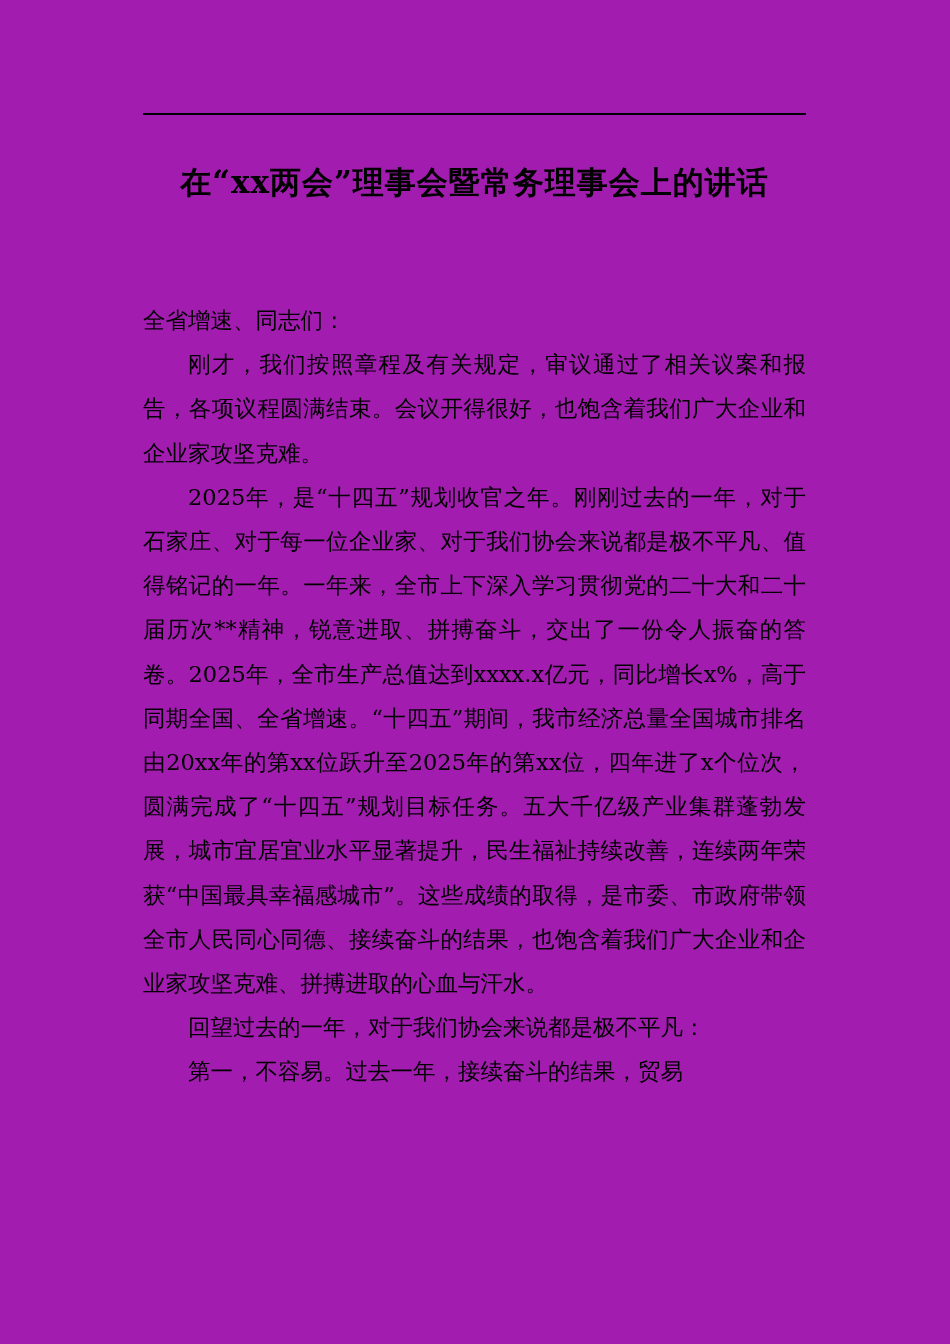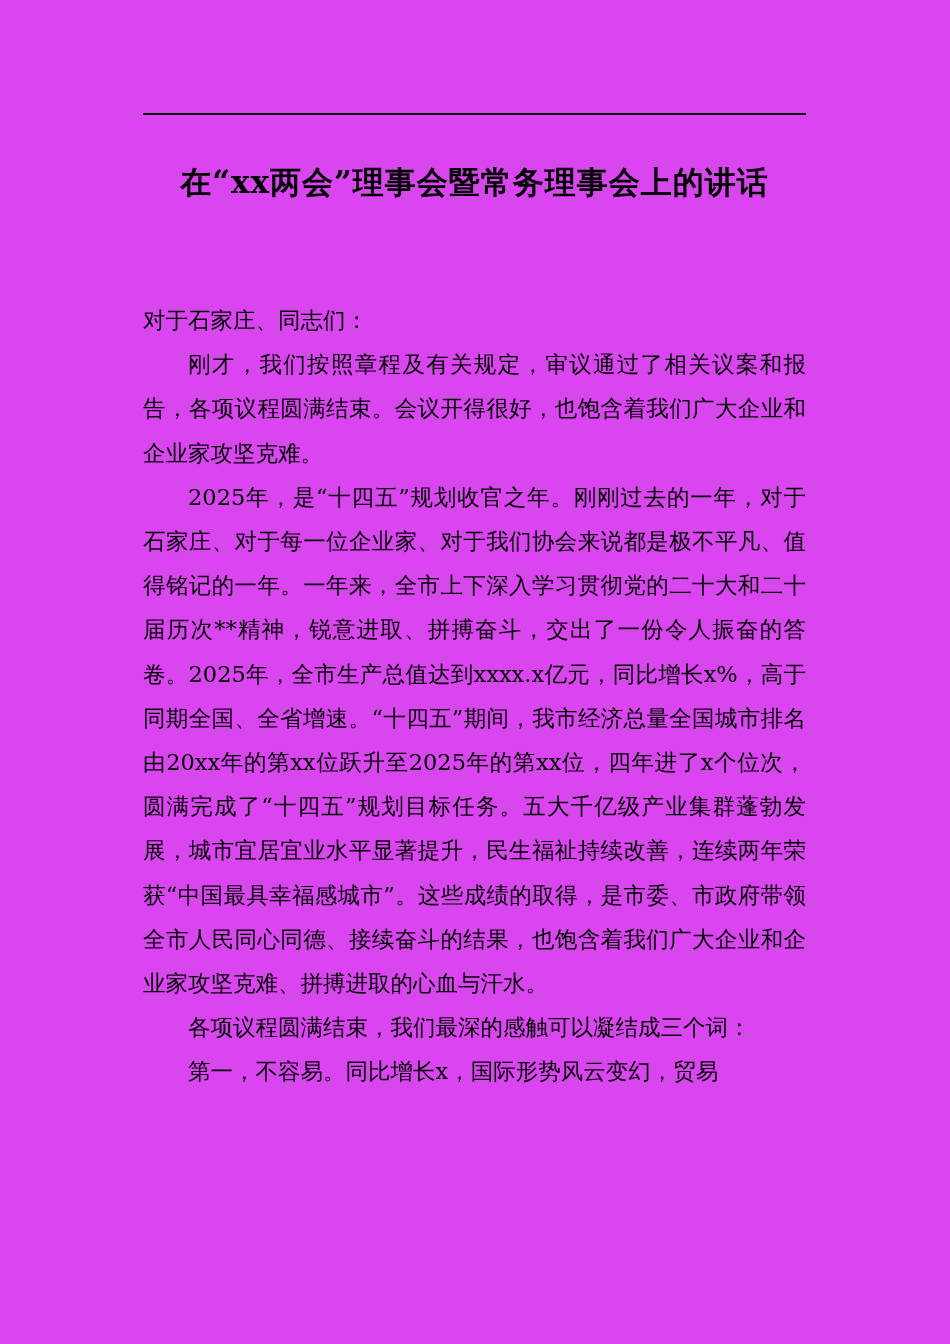--- a/index.html
+++ b/index.html
@@ -1,17 +1,17 @@
 <!DOCTYPE html>
 <html><head>
 <meta charset="utf-8">
 <style>
   html, body { margin:0; padding:0; background:#ffffff; }
   body { width:950px; height:1344px; position:relative; overflow:hidden; }
-  .page { position:absolute; left:0; top:0; width:950px; height:1344px; background:#d946ef; }
+  .page { position:absolute; left:0; top:0; width:950px; height:1344px; background:#a21caf; }
   .rule { position:absolute; left:143px; top:113px; width:663px; height:2px; background:#000; }
   .title {
     position:absolute; left:143px; top:160px; width:663px;
     text-align:center; font-family:"DejaVu Serif", serif; font-weight:bold;
     font-size:31px; line-height:44px; color:#000; letter-spacing:1px;
   }
   .body {
     position:absolute; left:143px; top:298px; width:663px;
     font-family:"DejaVu Serif", serif; font-size:22.5px; line-height:44.2px; color:#000;
     text-align:justify; text-justify:inter-character;
@@ -19,19 +19,19 @@
   .body p { margin:0; }
   .body p.indent { text-indent:2em; }
 </style>
 </head>
 <body>
 
 <div class="page">
   <div class="rule"></div>
   <div class="title">在“xx两会”理事会暨常务理事会上的讲话</div>
   <div class="body">
-    <p>对于石家庄、同志们：</p>
+    <p>全省增速、同志们：</p>
     <p class="indent">刚才，我们按照章程及有关规定，审议通过了相关议案和报告，各项议程圆满结束。会议开得很好，也饱含着我们广大企业和企业家攻坚克难。</p>
     <p class="indent">2025年，是“十四五”规划收官之年。刚刚过去的一年，对于石家庄、对于每一位企业家、对于我们协会来说都是极不平凡、值得铭记的一年。一年来，全市上下深入学习贯彻党的二十大和二十届历次**精神，锐意进取、拼搏奋斗，交出了一份令人振奋的答卷。2025年，全市生产总值达到xxxx.x亿元，同比增长x%，高于同期全国、全省增速。“十四五”期间，我市经济总量全国城市排名由20xx年的第xx位跃升至2025年的第xx位，四年进了x个位次，圆满完成了“十四五”规划目标任务。五大千亿级产业集群蓬勃发展，城市宜居宜业水平显著提升，民生福祉持续改善，连续两年荣获“中国最具幸福感城市”。这些成绩的取得，是市委、市政府带领全市人民同心同德、接续奋斗的结果，也饱含着我们广大企业和企业家攻坚克难、拼搏进取的心血与汗水。</p>
-    <p class="indent">各项议程圆满结束，我们最深的感触可以凝结成三个词：</p>
-    <p class="indent">第一，不容易。同比增长x，国际形势风云变幻，贸易</p>
+    <p class="indent">回望过去的一年，对于我们协会来说都是极不平凡：</p>
+    <p class="indent">第一，不容易。过去一年，接续奋斗的结果，贸易</p>
   </div>
 </div>
 
 </body></html>

